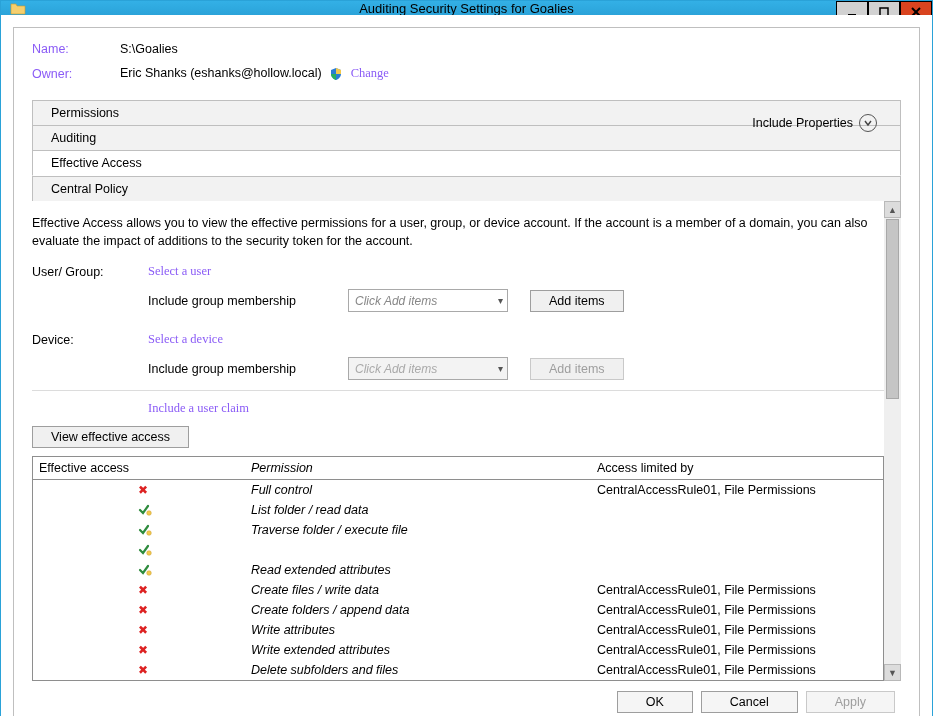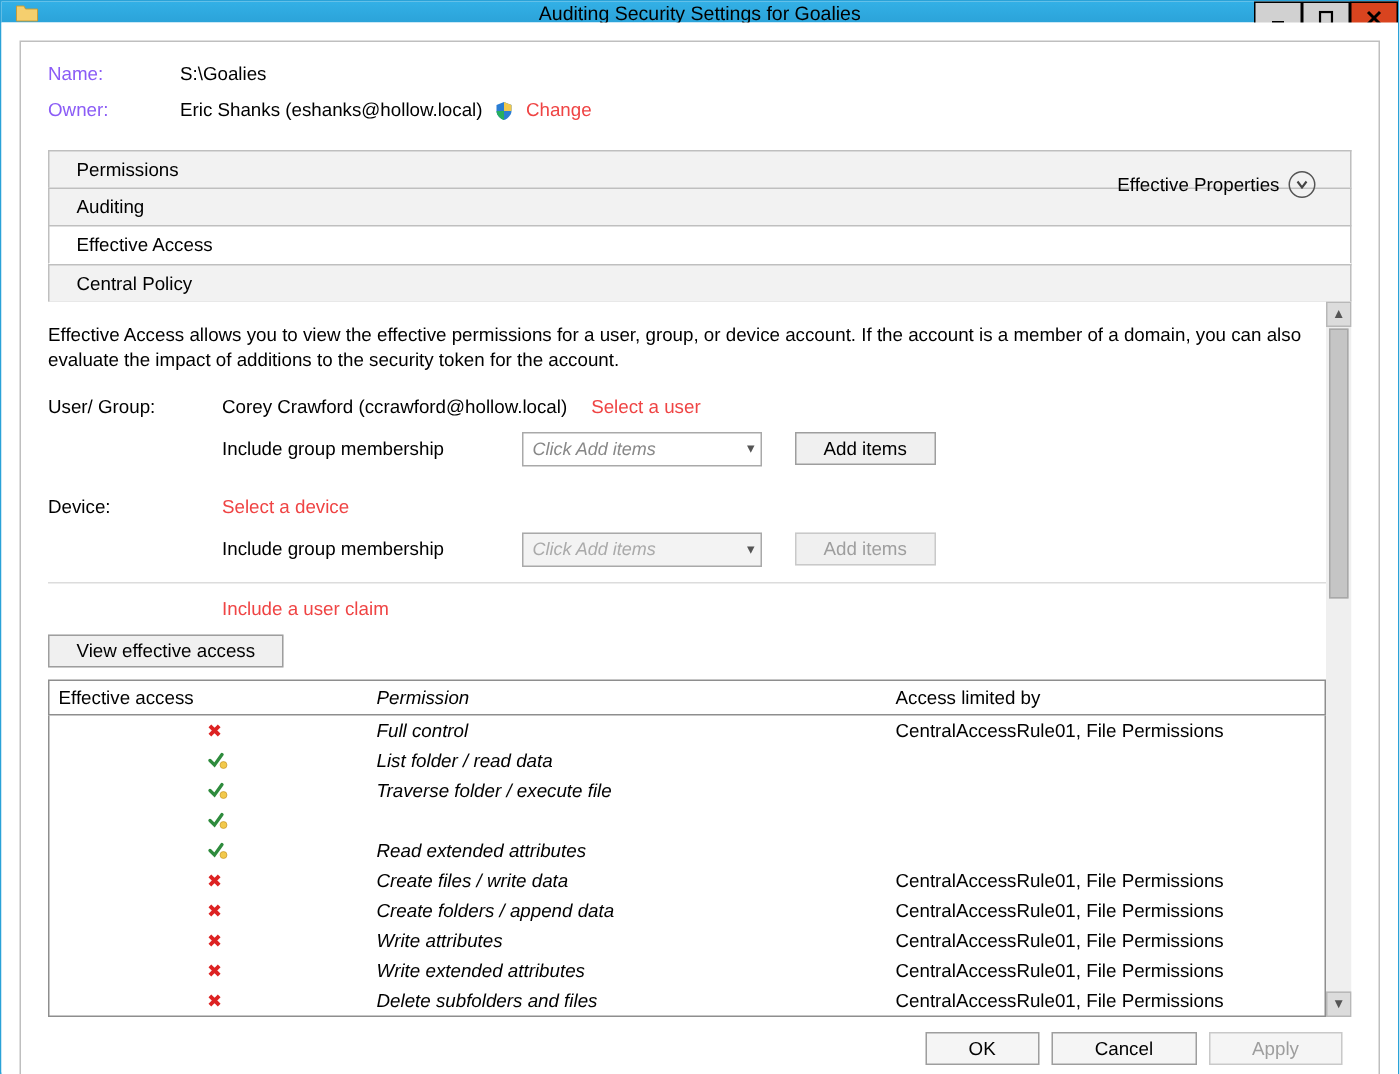--- a/index.html
+++ b/index.html
@@ -10,21 +10,21 @@
   .titlebar .title { position: absolute; left: 50%; transform: translateX(-50%); font-size: 13px; }
   .winbtns { position: absolute; right: 0; top: 0; display: flex; }
   .winbtn { width: 32px; height: 22px; border: 1px solid #000; display: flex; align-items: center; justify-content: center; font-size: 12px; font-weight: bold; cursor: pointer; }
   .winbtn.min, .winbtn.max { background: #d1d1d1; }
   .winbtn.close { background: #d9441f; color: #000; }
   .body-area { flex: 1; padding: 12px; display: flex; flex-direction: column; background: #fff; position: relative; }
   .panel { border: 1px solid #bfbfbf; flex: 1; padding: 14px 18px 10px 18px; display: flex; flex-direction: column; overflow: hidden; position: relative; }
   .row { display: flex; margin-bottom: 10px; font-size: 12.5px; align-items: center; }
   .lbl { width: 88px; color: #8b5cf6; }
   .val { color: #000; }
-  .link { color: #ef4444; text-decoration: none; cursor: pointer; }
+  .link { color: #8b5cf6; text-decoration: none; cursor: pointer; font-family: Liberation Serif, serif; }
   .shield { width: 14px; height: 14px; display: inline-block; vertical-align: middle; margin: 0 4px; }
   .resprops { position: absolute; right: 42px; top: 86px; font-size: 12.5px; display:flex; align-items:center; z-index:2;}
   .circ { width: 18px; height: 18px; border: 1px solid #555; border-radius: 50%; display:inline-flex; align-items:center; justify-content:center; margin-left:6px; cursor:pointer;}
   .tabs { display: flex; border-bottom: 1px solid #bfbfbf; margin-top: 8px; flex-direction: column; }
   .tab { font-size: 12.5px; padding: 5px 18px; border: 1px solid #bfbfbf; border-bottom: none; background: #f2f2f2; margin-right: 0; cursor: pointer; position: relative; top: 1px;}
   .tab.active { background: #fff; border-bottom: 1px solid #fff; font-weight: normal; }
   .scrollwrap { flex: 1; overflow: hidden; position: relative; display:flex; margin-top:0;}
   .scrollcontent { flex:1; overflow:auto; padding: 14px 0 0 0; font-size:12.5px; }
   .scrollbar { width: 17px; background: #efefef; position: relative; display:flex; flex-direction:column; align-items:center;}
   .scrollbar .arrow { height:17px; width:17px; background:#dcdcdc; border:1px solid #b8b8b8; display:flex; align-items:center; justify-content:center; font-size:9px; color:#555;}
@@ -102,21 +102,21 @@
                 <path d="M7 1 L12 3 V7 C12 10 9 12.5 7 13 C5 12.5 2 10 2 7 V3 Z" fill="#2a7dd4"></path>
                 <path d="M7 1 L12 3 V7 L7 7 Z" fill="#f2c94c"></path>
                 <path d="M7 7 L7 13 C5 12.5 2 10 2 7 Z" fill="#27ae60"></path>
               </svg>
           </span>
           <a class="link">Change</a>
         </div>
       </div>
 
       <div class="resprops">
-        <span>Effective Properties</span>
+        <span>Include Properties</span>
         <span class="circ">
           <svg width="10" height="10" viewBox="0 0 10 10">
               <path d="M2 3 L5 7 L8 3" fill="none" stroke="#444" stroke-width="1.4"></path>
             </svg>
         </span>
       </div>
 
       <div class="tabs">
         <div class="tab">Permissions</div>
         <div class="tab">Auditing</div>
@@ -125,21 +125,20 @@
       </div>
 
       <div class="scrollwrap">
         <div class="scrollcontent">
 
           <div class="desc">Effective Access allows you to view the effective permissions for a user, group, or device account. If the account is a member of a domain, you can also evaluate the impact of additions to the security token for the account.</div>
 
           <div class="formrow">
             <div class="flabel">User/ Group:</div>
             <div class="fval">
-              <span>Corey Crawford (ccrawford@hollow.local)</span>
               <a class="link">Select a user</a>
             </div>
           </div>
           <div class="formrow indent" style="gap:0;">
             <div style="width:200px;">Include group membership</div>
             <div class="dropdown">
               <span>Click Add items</span>
               <span class="dd-arrow">▾</span>
             </div>
             <div style="width:22px;"></div>

